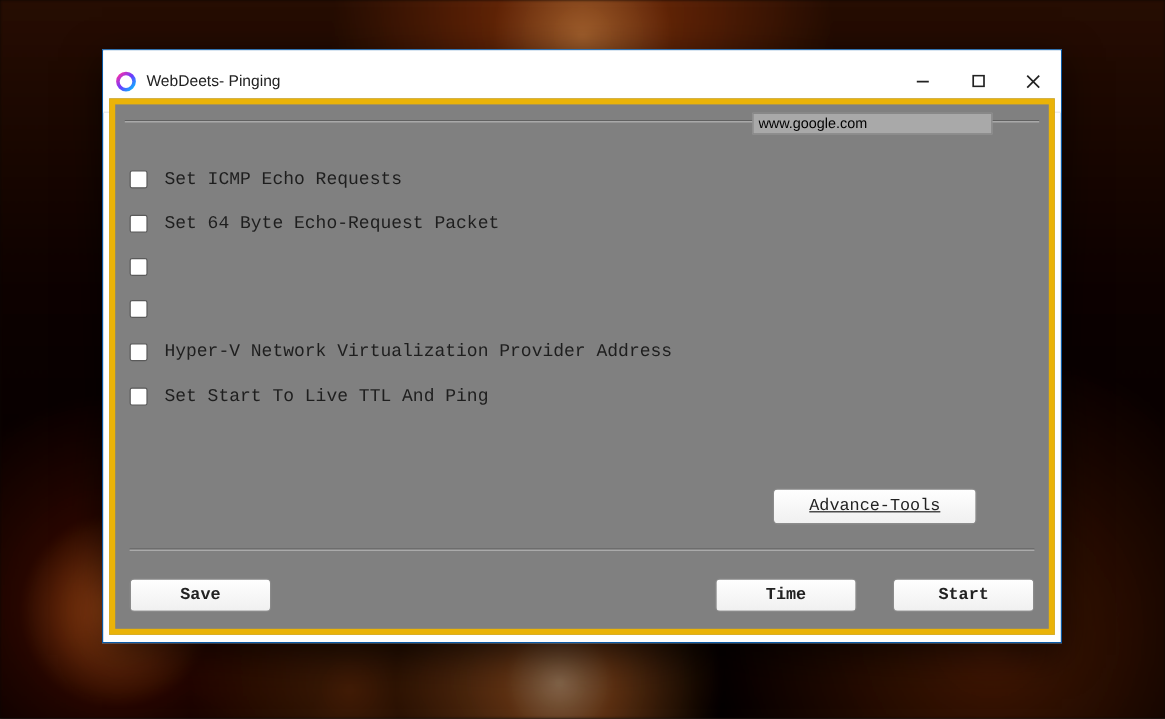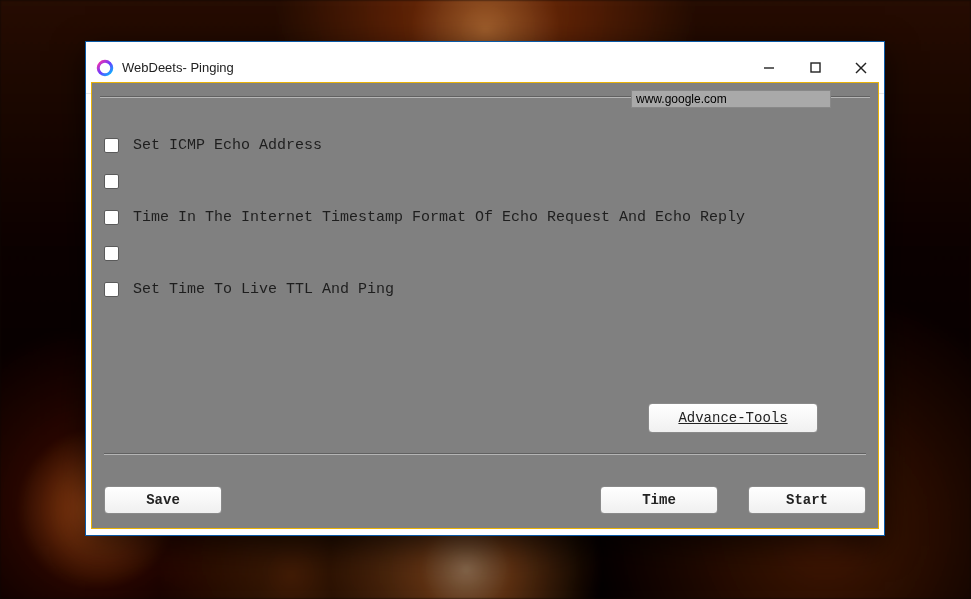--- a/index.html
+++ b/index.html
@@ -55,21 +55,21 @@
     width: 46px; height: 100%;
     display: flex; align-items: center; justify-content: center;
     font-size: 14px; color: #222;
     background: transparent; border: none;
   }
   .win-btn svg { display:block; }
 
   .client {
     position: absolute; left: 5px; right: 5px; top: 40px; bottom: 6px;
     background: #808080;
-    border: 1px solid #eab308;
+    border: 5px solid #eab308;
   }
 
   .top-rule {
     position: absolute; left: 8px; right: 8px; top: 13px; height: 0;
     border-top: 2px groove #b5b5b5;
   }
   .url-input {
     position: absolute; right: 47px; top: 7px;
     width: 200px; height: 18px;
     background: #a9a9a9; color: #000;
@@ -170,35 +170,39 @@
     </div>
   </div>
 
   <div class="client">
     <div class="top-rule"></div>
     <input class="url-input" type="text" value="www.google.com" style="">
 
     <div class="options">
       <div class="opt">
         <span class="cb"></span>
-        <span class="opt-label">Set ICMP Echo Address</span>
-      </div>
-      <div class="opt">
-        <span class="cb"></span>
-      </div>
-      <div class="opt">
-        <span class="cb"></span>
-        <span class="opt-label">Time In The Internet Timestamp Format Of Echo Request And Echo Reply</span>
-      </div>
-      <div class="opt">
-        <span class="cb"></span>
-      </div>
-      <div class="opt">
-        <span class="cb"></span>
-        <span class="opt-label">Set Time To Live TTL And Ping</span>
+        <span class="opt-label">Set ICMP Echo Requests</span>
+      </div>
+      <div class="opt">
+        <span class="cb"></span>
+        <span class="opt-label">Set 64 Byte Echo-Request Packet</span>
+      </div>
+      <div class="opt">
+        <span class="cb"></span>
+      </div>
+      <div class="opt">
+        <span class="cb"></span>
+      </div>
+      <div class="opt">
+        <span class="cb"></span>
+        <span class="opt-label">Hyper-V Network Virtualization Provider Address</span>
+      </div>
+      <div class="opt">
+        <span class="cb"></span>
+        <span class="opt-label">Set Start To Live TTL And Ping</span>
       </div>
     </div>
 
     <button class="btn advance">Advance-Tools</button>
 
     <div class="bottom-rule"></div>
 
     <div class="footer">
       <button class="btn">Save</button>
       <span class="spacer"></span>

